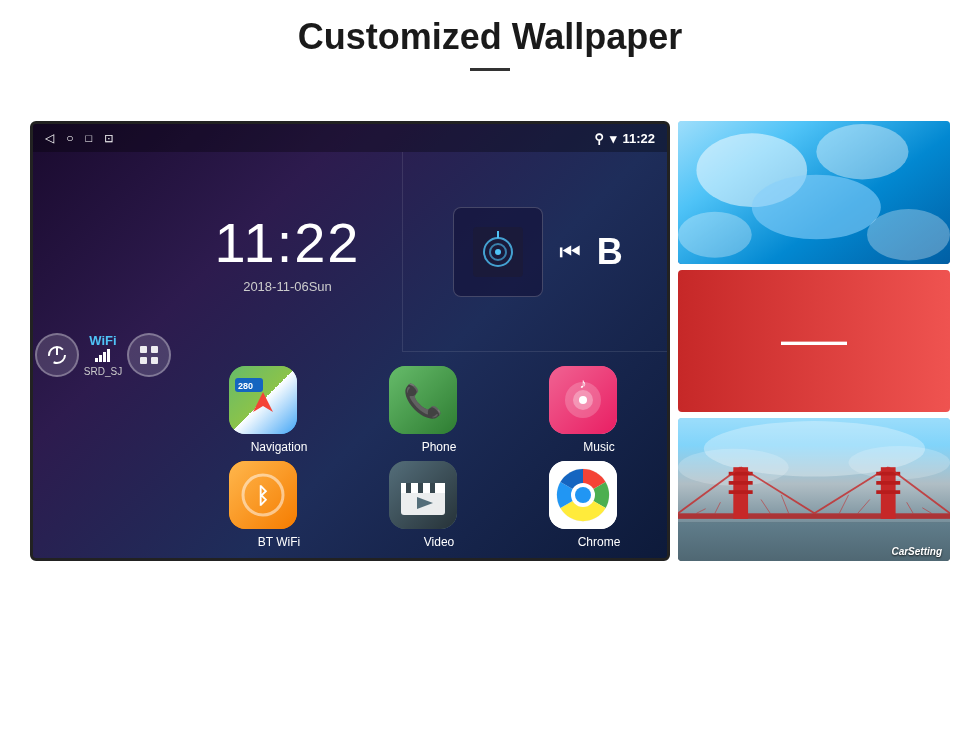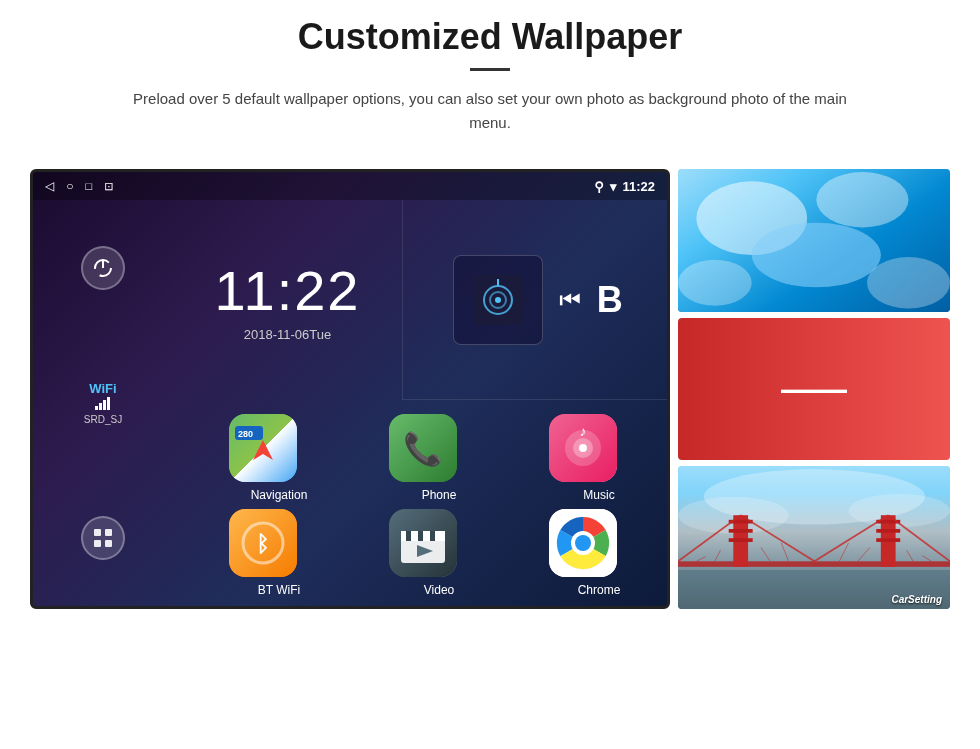--- a/index.html
+++ b/index.html
@@ -88,21 +88,21 @@
     }
 
     
     .left-sidebar {
       position: absolute;
       left: 0;
       top: 28px;
       width: 140px;
       height: calc(100% - 28px);
       display: flex;
-      flex-direction: column;
+      flex-direction: row;
       align-items: center;
       justify-content: space-around;
       padding: 0 0;
     }
 
     .sidebar-btn {
       width: 44px;
       height: 44px;
       border-radius: 50%;
       display: flex;
@@ -345,21 +345,20 @@
     }
   </style>
 </head>
 <body>
 
 <div>
 
   <div class="page-header">
     <h1 class="page-title">Customized Wallpaper</h1>
     <div class="title-divider"></div>
-    <p class="page-description">Preload over 5 default wallpaper options, you can also set your own photo as background photo of the main menu.</p>
   </div>
 
   <div class="main-content">
 
     <div class="device-screen">
 
       <div class="status-bar">
         <div class="status-bar-left">
           <span class="nav-icon" style="font-size:12px;">◁</span>
           <span class="nav-icon" style="font-size:12px;">○</span>
@@ -397,21 +396,21 @@
             <rect x="2" y="13" width="7" height="7" rx="1" fill="white" opacity="0.9"></rect>
             <rect x="13" y="13" width="7" height="7" rx="1" fill="white" opacity="0.9"></rect>
           </svg>
         </div>
       </div>
 
       <div class="clock-area">
         <div class="clock-time">11:22</div>
         <div class="clock-date">
           <span>2018-11-06</span>
-          <span>Tue</span>
+          <span>Sun</span>
         </div>
       </div>
 
       <div class="media-area">
         <div class="media-icon-box">
           <svg width="50" height="50" viewBox="0 0 50 50">
             <rect width="50" height="50" rx="4" fill="#1a1a3a"></rect>
             <circle cx="25" cy="25" r="14" fill="none" stroke="#4fc3f7" stroke-width="2" opacity="0.8"></circle>
             <circle cx="25" cy="25" r="8" fill="none" stroke="#4fc3f7" stroke-width="2" opacity="0.6"></circle>
             <circle cx="25" cy="25" r="3" fill="#4fc3f7"></circle>

